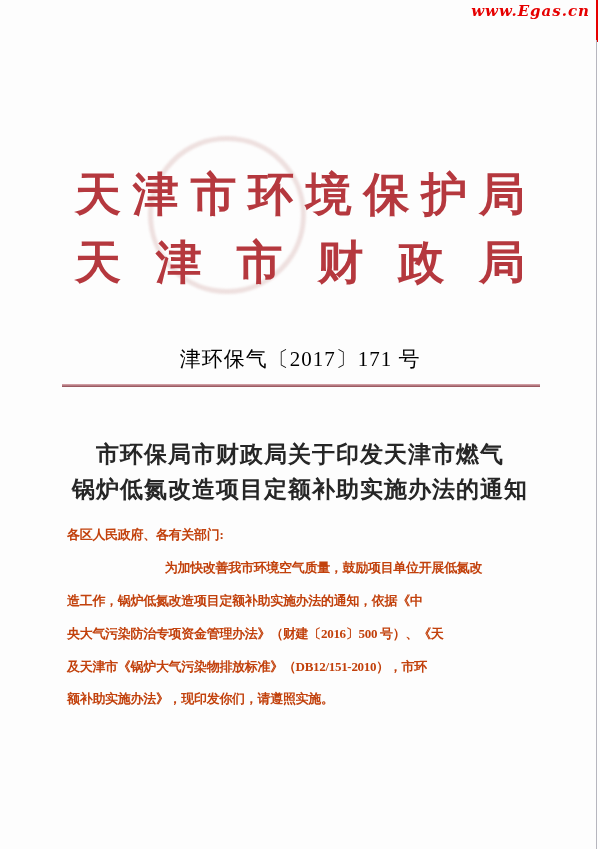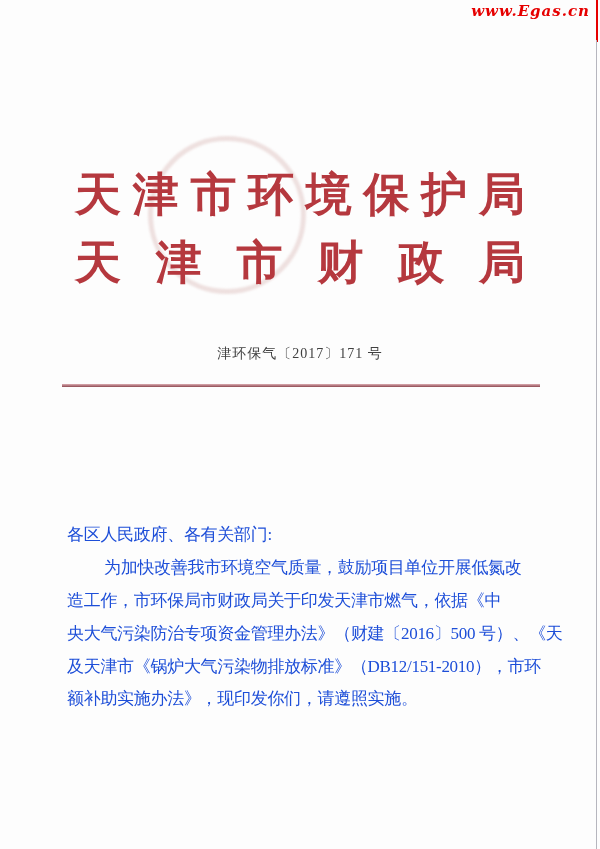--- a/index.html
+++ b/index.html
@@ -35,42 +35,42 @@
     color:#b5383e; font-weight:bold;
   }
   .gov-line {
     display:flex; justify-content:space-between;
     font-size:46px; line-height:50px; height:50px;
   }
   .gov-line + .gov-line { margin-top:18px; }
   
   .doc-number {
     position:absolute; top:345px; left:0; width:600px;
-    text-align:center; font-size:14px; color:#404040; letter-spacing:1px;
+    text-align:center; font-size:21px; color:#000000; letter-spacing:1px;
   }
   
   .divider {
     position:absolute; left:62px; top:384px; width:478px; height:3px;
     background:linear-gradient(#dcacb2,#8e4a52);
   }
   
   .doc-title {
     position:absolute; left:40px; top:437px; width:520px;
     text-align:center; font-size:23px; font-weight:bold;
     color:#262626; line-height:35px; letter-spacing:1px;
   }
   
   .doc-body {
     position:absolute; left:67px; top:519px; width:476px;
-    font-size:17px; color:#1d4ed8; letter-spacing:-0.3px;
+    font-size:13px; color:#c2410c; letter-spacing:-0.3px;font-weight:bold;
   }
   .doc-body .line {
     height:32.9px; line-height:32.9px; white-space:nowrap;
   }
-  .doc-body .line.indent { text-indent:37px; }
+  .doc-body .line.indent { text-indent:37px;text-align:center; }
 </style>
 </head>
 <body>
 
 <div class="page">
 
   <div class="watermark-url">www.Egas.cn</div>
 
   <div class="edge-red"></div>
   <div class="edge-gray"></div>
@@ -95,23 +95,27 @@
         <span>财</span>
         <span>政</span>
         <span>局</span>
       </div>
   </div>
 
   <div class="doc-number">津环保气〔2017〕171 号</div>
 
   <div class="divider"></div>
 
+  <div class="doc-title">
+    <div>市环保局市财政局关于印发天津市燃气</div>
+    <div>锅炉低氮改造项目定额补助实施办法的通知</div>
+  </div>
 
   <div class="doc-body">
     <div class="line">各区人民政府、各有关部门:</div>
     <div class="line indent">为加快改善我市环境空气质量，鼓励项目单位开展低氮改</div>
-    <div class="line">造工作，市环保局市财政局关于印发天津市燃气，依据《中</div>
+    <div class="line">造工作，锅炉低氮改造项目定额补助实施办法的通知，依据《中</div>
     <div class="line">央大气污染防治专项资金管理办法》（财建〔2016〕500 号）、《天</div>
     <div class="line">及天津市《锅炉大气污染物排放标准》（DB12/151-2010），市环</div>
     <div class="line">额补助实施办法》，现印发你们，请遵照实施。</div>
   </div>
 
 </div>
 
 </body></html>

